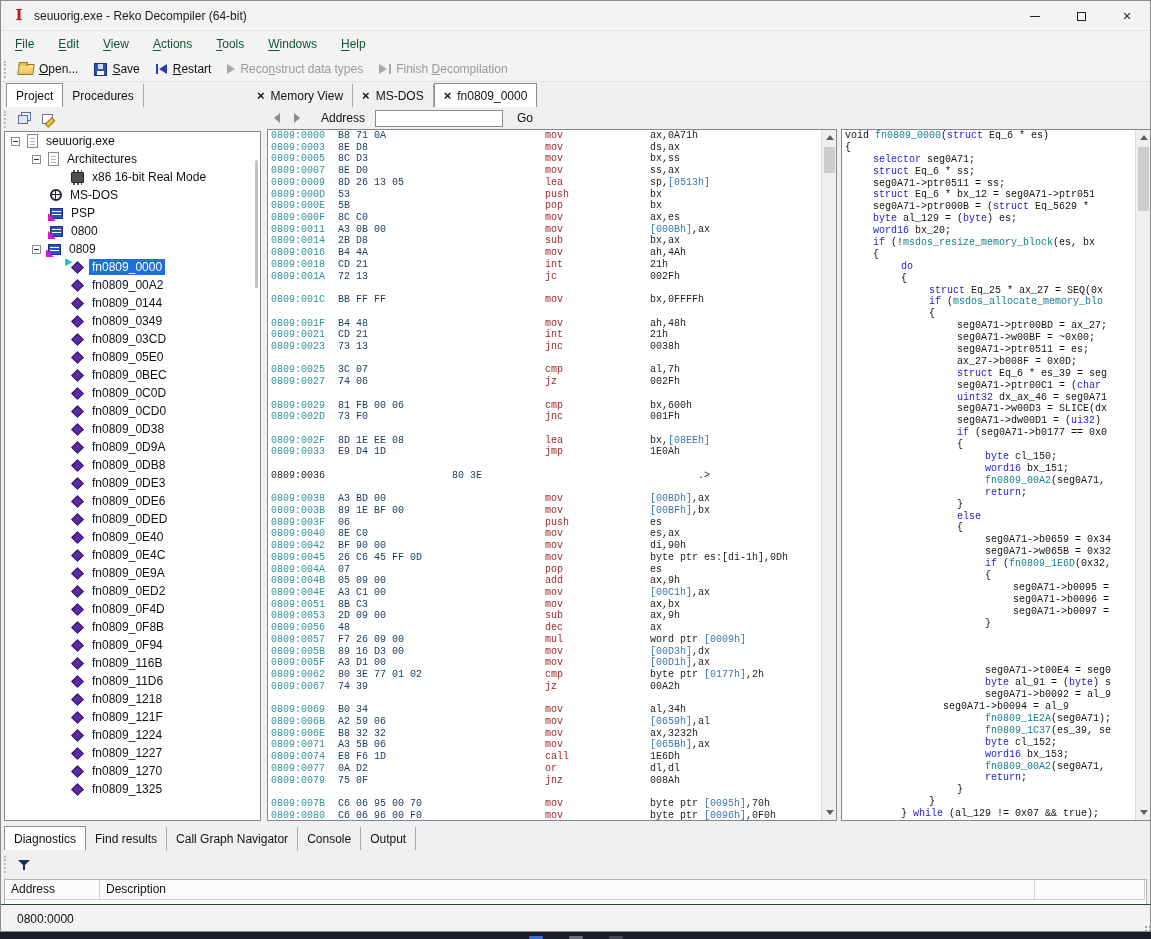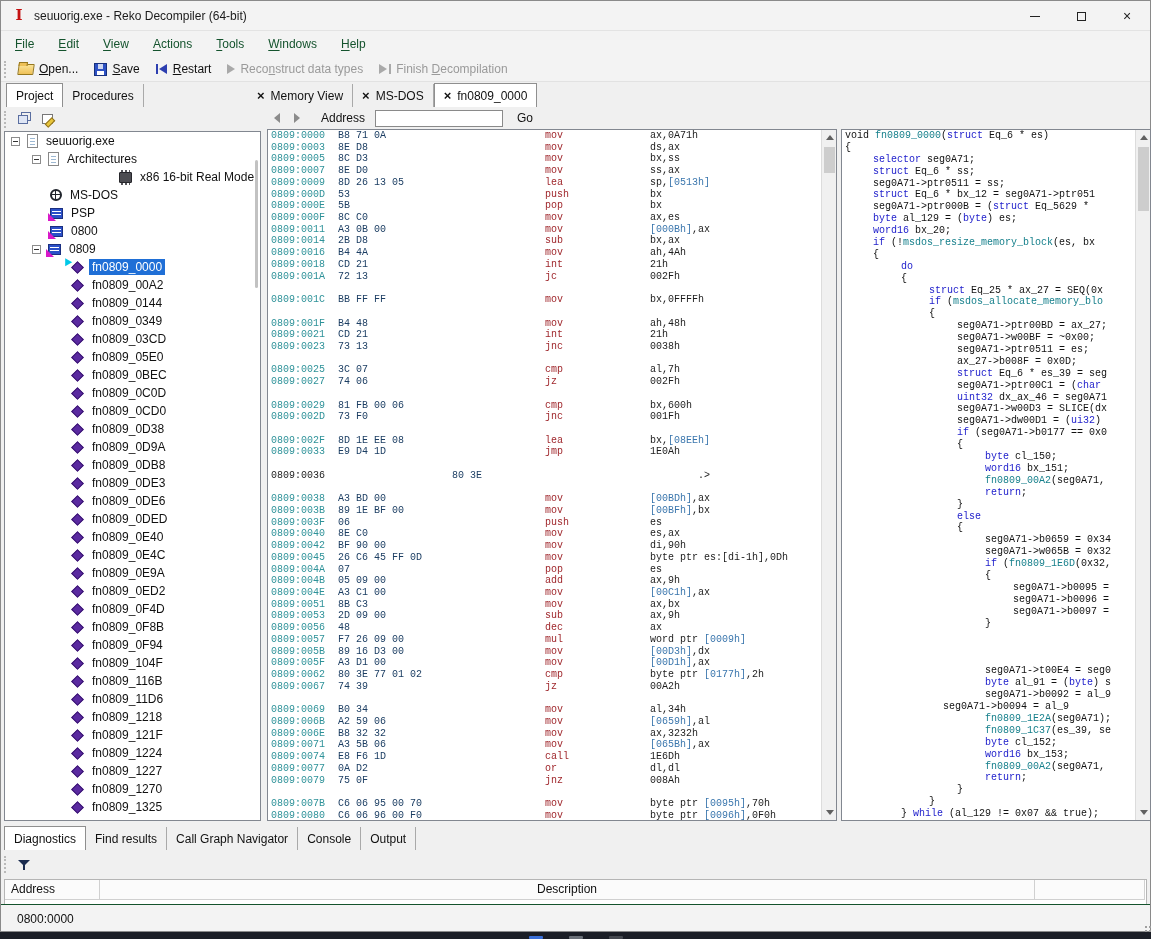--- a/index.html
+++ b/index.html
@@ -252,21 +252,21 @@
         <div class="trow" style="padding-left: 6px;">
           <span class="texp"></span>
           <span class="ti ti-doc"></span>
           <span class="tlabel">seuuorig.exe</span>
         </div>
         <div class="trow" style="padding-left: 27px;">
           <span class="texp"></span>
           <span class="ti ti-doc"></span>
           <span class="tlabel">Architectures</span>
         </div>
-        <div class="trow" style="padding-left: 48px; margin-left: 48px;">
+        <div class="trow" style="padding-left: 48px;">
           <span style="width: 11px; flex: 0 0 auto;"></span>
           <span class="ti ti-cpu"></span>
           <span class="tlabel">x86 16-bit Real Mode</span>
         </div>
         <div class="trow" style="padding-left: 27px;">
           <span style="width: 11px; flex: 0 0 auto;"></span>
           <span class="ti ti-globe"></span>
           <span class="tlabel">MS-DOS</span>
         </div>
         <div class="trow" style="padding-left: 27px;">
@@ -388,25 +388,20 @@
         </div>
         <div class="trow" style="padding-left: 48px;">
           <span style="width: 11px; flex: 0 0 auto;"></span>
           <span class="ti ti-fn"></span>
           <span class="tlabel">fn0809_0F8B</span>
         </div>
         <div class="trow" style="padding-left: 48px;">
           <span style="width: 11px; flex: 0 0 auto;"></span>
           <span class="ti ti-fn"></span>
           <span class="tlabel">fn0809_0F94</span>
-        </div>
-        <div class="trow" style="padding-left: 48px;">
-          <span style="width: 11px; flex: 0 0 auto;"></span>
-          <span class="ti ti-fn"></span>
-          <span class="tlabel">fn0809_104F</span>
         </div>
         <div class="trow" style="padding-left: 48px;">
           <span style="width: 11px; flex: 0 0 auto;"></span>
           <span class="ti ti-fn"></span>
           <span class="tlabel">fn0809_116B</span>
         </div>
         <div class="trow" style="padding-left: 48px;">
           <span style="width: 11px; flex: 0 0 auto;"></span>
           <span class="ti ti-fn"></span>
           <span class="tlabel">fn0809_11D6</span>
@@ -612,21 +607,21 @@
           <span>Output</span>
         </div>
       </div>
     <div class="filterbar">
       <span class="grip"></span>
       <span class="ic ic-funnel"></span>
     </div>
     <div class="gridwrap">
       <div class="ghead" id="grid-head">
           <div class="gcell" style="width: 95px;">Address</div>
-          <div class="gcell" style="width: 935px; text-align: center;">Description</div>
+          <div class="gcell" style="width: 935px;">Description</div>
           <div class="gcell" style="width: 110px;"></div>
         </div>
     </div>
   </div>
 
   <div class="statusbar">
     <span class="statustext">0800:0000</span>
     <span class="grip-corner"></span>
   </div>
 

